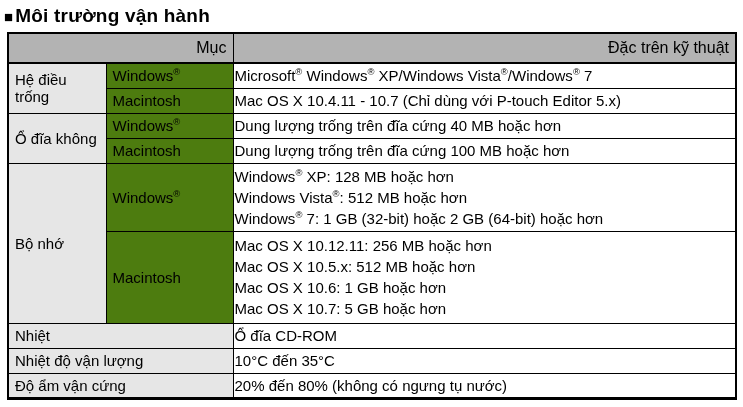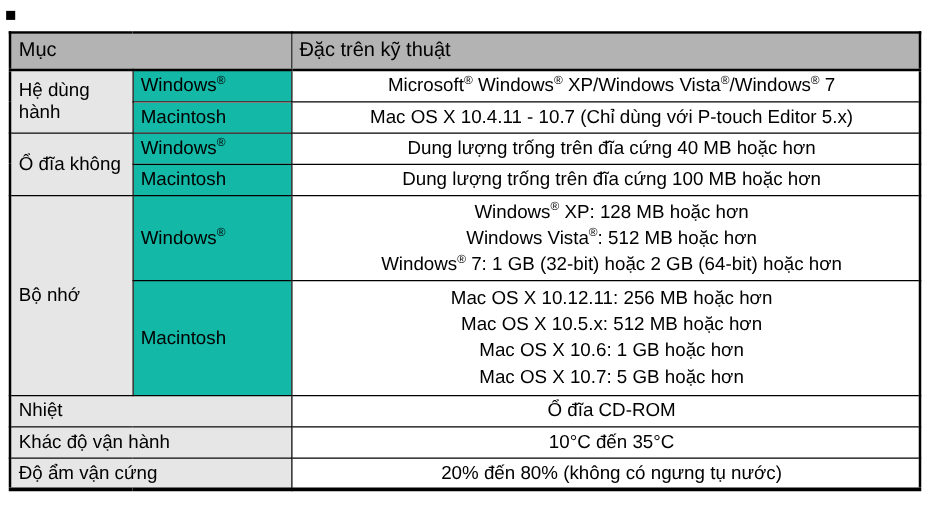--- a/index.html
+++ b/index.html
@@ -44,64 +44,65 @@
   th, td {
     border: 1px solid #000;
     padding: 1px 6px;
     vertical-align: middle;
     overflow: hidden;
   }
   thead th {
     background: #b3b3b3;
     font-weight: normal;
     font-size: 16px;
-    text-align: left;
+    text-align: right;
     height: 26px;
     border-bottom-width: 2px;
   }
   td.cat {
     background: #e6e6e6;
     text-align: left;
   }
-  td.os { background: #14b8a6; margin-top: 8px; }
-  td.spec { background: #fff; padding-left: 16px; text-align: center; }
+  td.os { background: #4d7c0f; margin-top: 8px; }
+  td.spec { background: #fff; padding-left: 1px; }
   tr.r-single { height: 25px; }
   tr.r-mem-win { height: 68px; }
   tr.r-mem-mac { height: 92px; }
   .line { line-height: 21px; white-space: nowrap; }
   sup {
     font-size: 9.5px;
     line-height: 0;
     vertical-align: super;
   }
 </style>
 </head>
 <body>
 
 <div class="page">
 
   <h1 class="section-title">
     <span class="bullet">■</span>
+    <span>Môi trường vận hành</span>
   </h1>
 
   <table class="spec-table">
     <colgroup>
       <col class="c1">
         <col class="c2">
         <col class="c3">
     </colgroup>
     <thead>
       <tr>
         <th colspan="2">Mục</th>
         <th>Đặc trên kỹ thuật</th>
       </tr>
     </thead>
     <tbody>
       <tr class="r-single">
-        <td class="cat" rowspan="2">Hệ dùng hành</td>
+        <td class="cat" rowspan="2">Hệ điều trống</td>
         <td class="os">Windows<sup>®</sup></td>
         <td class="spec">
             <div class="line">Microsoft<sup>®</sup> Windows<sup>®</sup> XP/Windows Vista<sup>®</sup>/Windows<sup>®</sup> 7</div>
           </td>
       </tr>
       <tr class="r-single">
         <td class="os">Macintosh</td>
         <td class="spec">
             <div class="line">Mac OS X 10.4.11 - 10.7 (Chỉ dùng với P-touch Editor 5.x)</div>
           </td>
@@ -140,21 +141,21 @@
         </td>
       </tr>
 
       <tr class="r-single">
         <td class="cat" colspan="2">Nhiệt</td>
         <td class="spec">
             <div class="line">Ổ đĩa CD-ROM</div>
           </td>
       </tr>
       <tr class="r-single">
-        <td class="cat" colspan="2">Khác độ vận hành</td>
+        <td class="cat" colspan="2">Nhiệt độ vận lượng</td>
         <td class="spec">
             <div class="line">10°C đến 35°C</div>
           </td>
       </tr>
       <tr class="r-single">
         <td class="cat" colspan="2">Độ ẩm vận cứng</td>
         <td class="spec">
             <div class="line">20% đến 80% (không có ngưng tụ nước)</div>
           </td>
       </tr>

